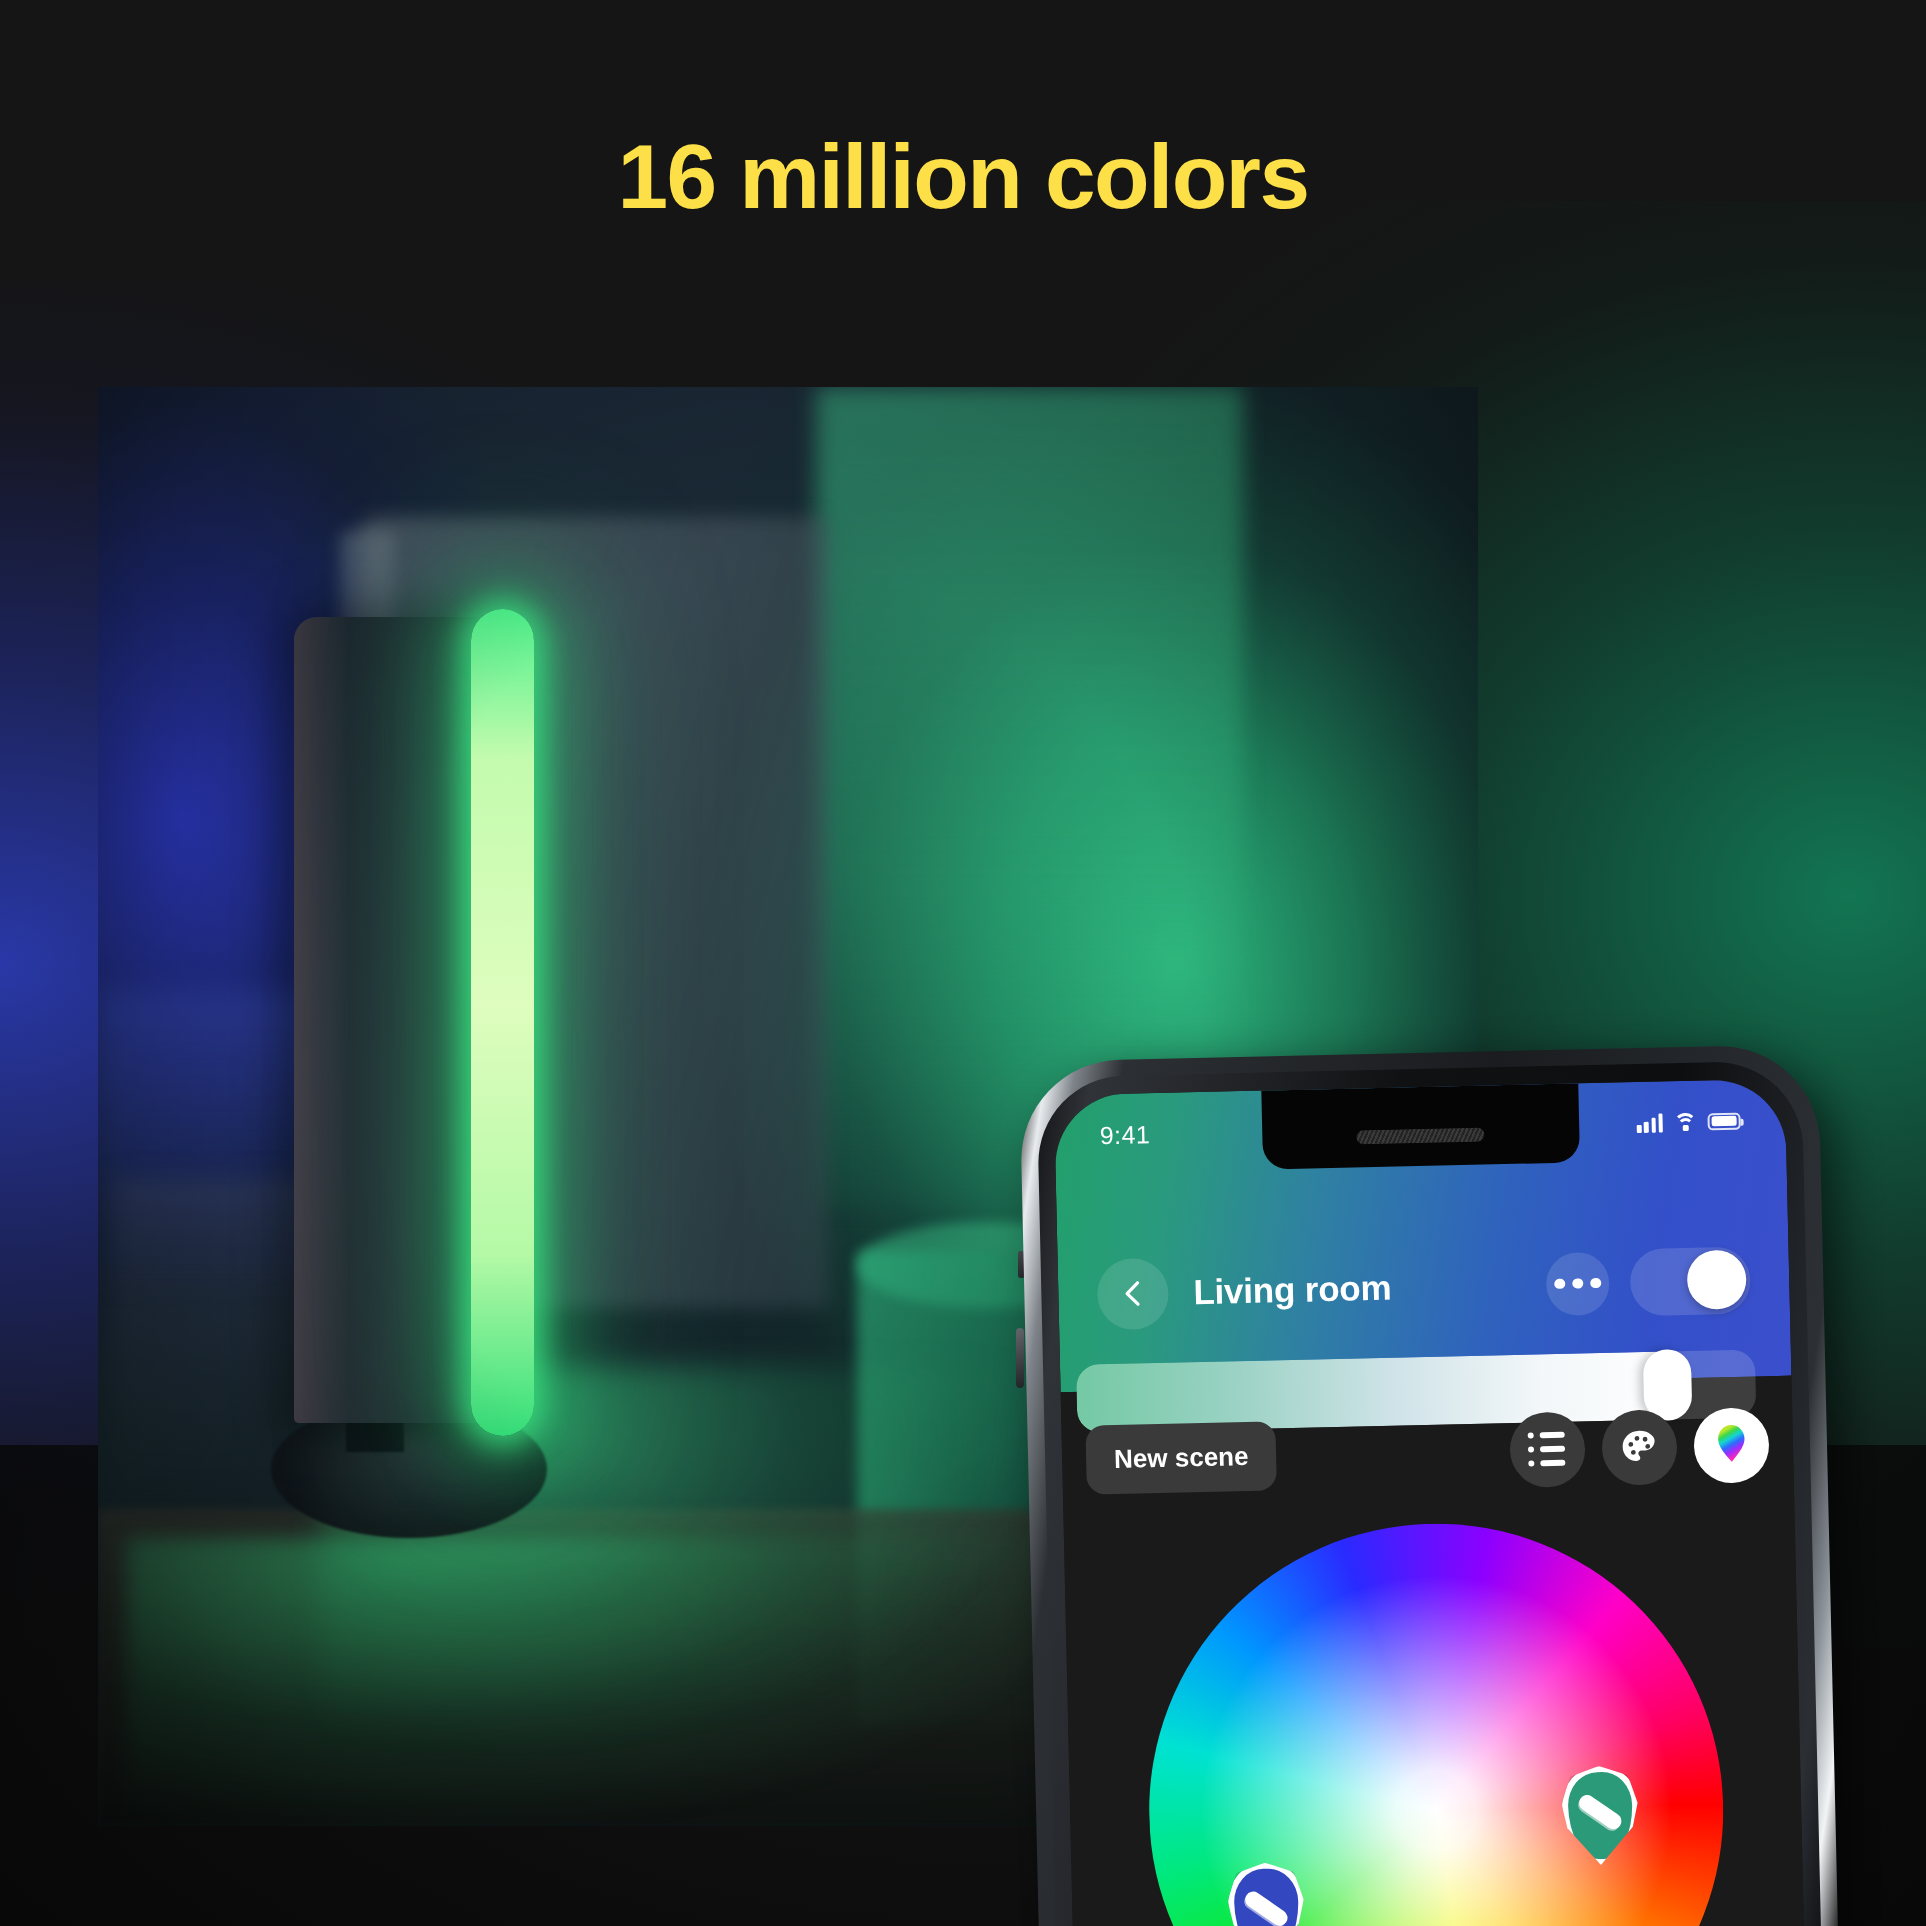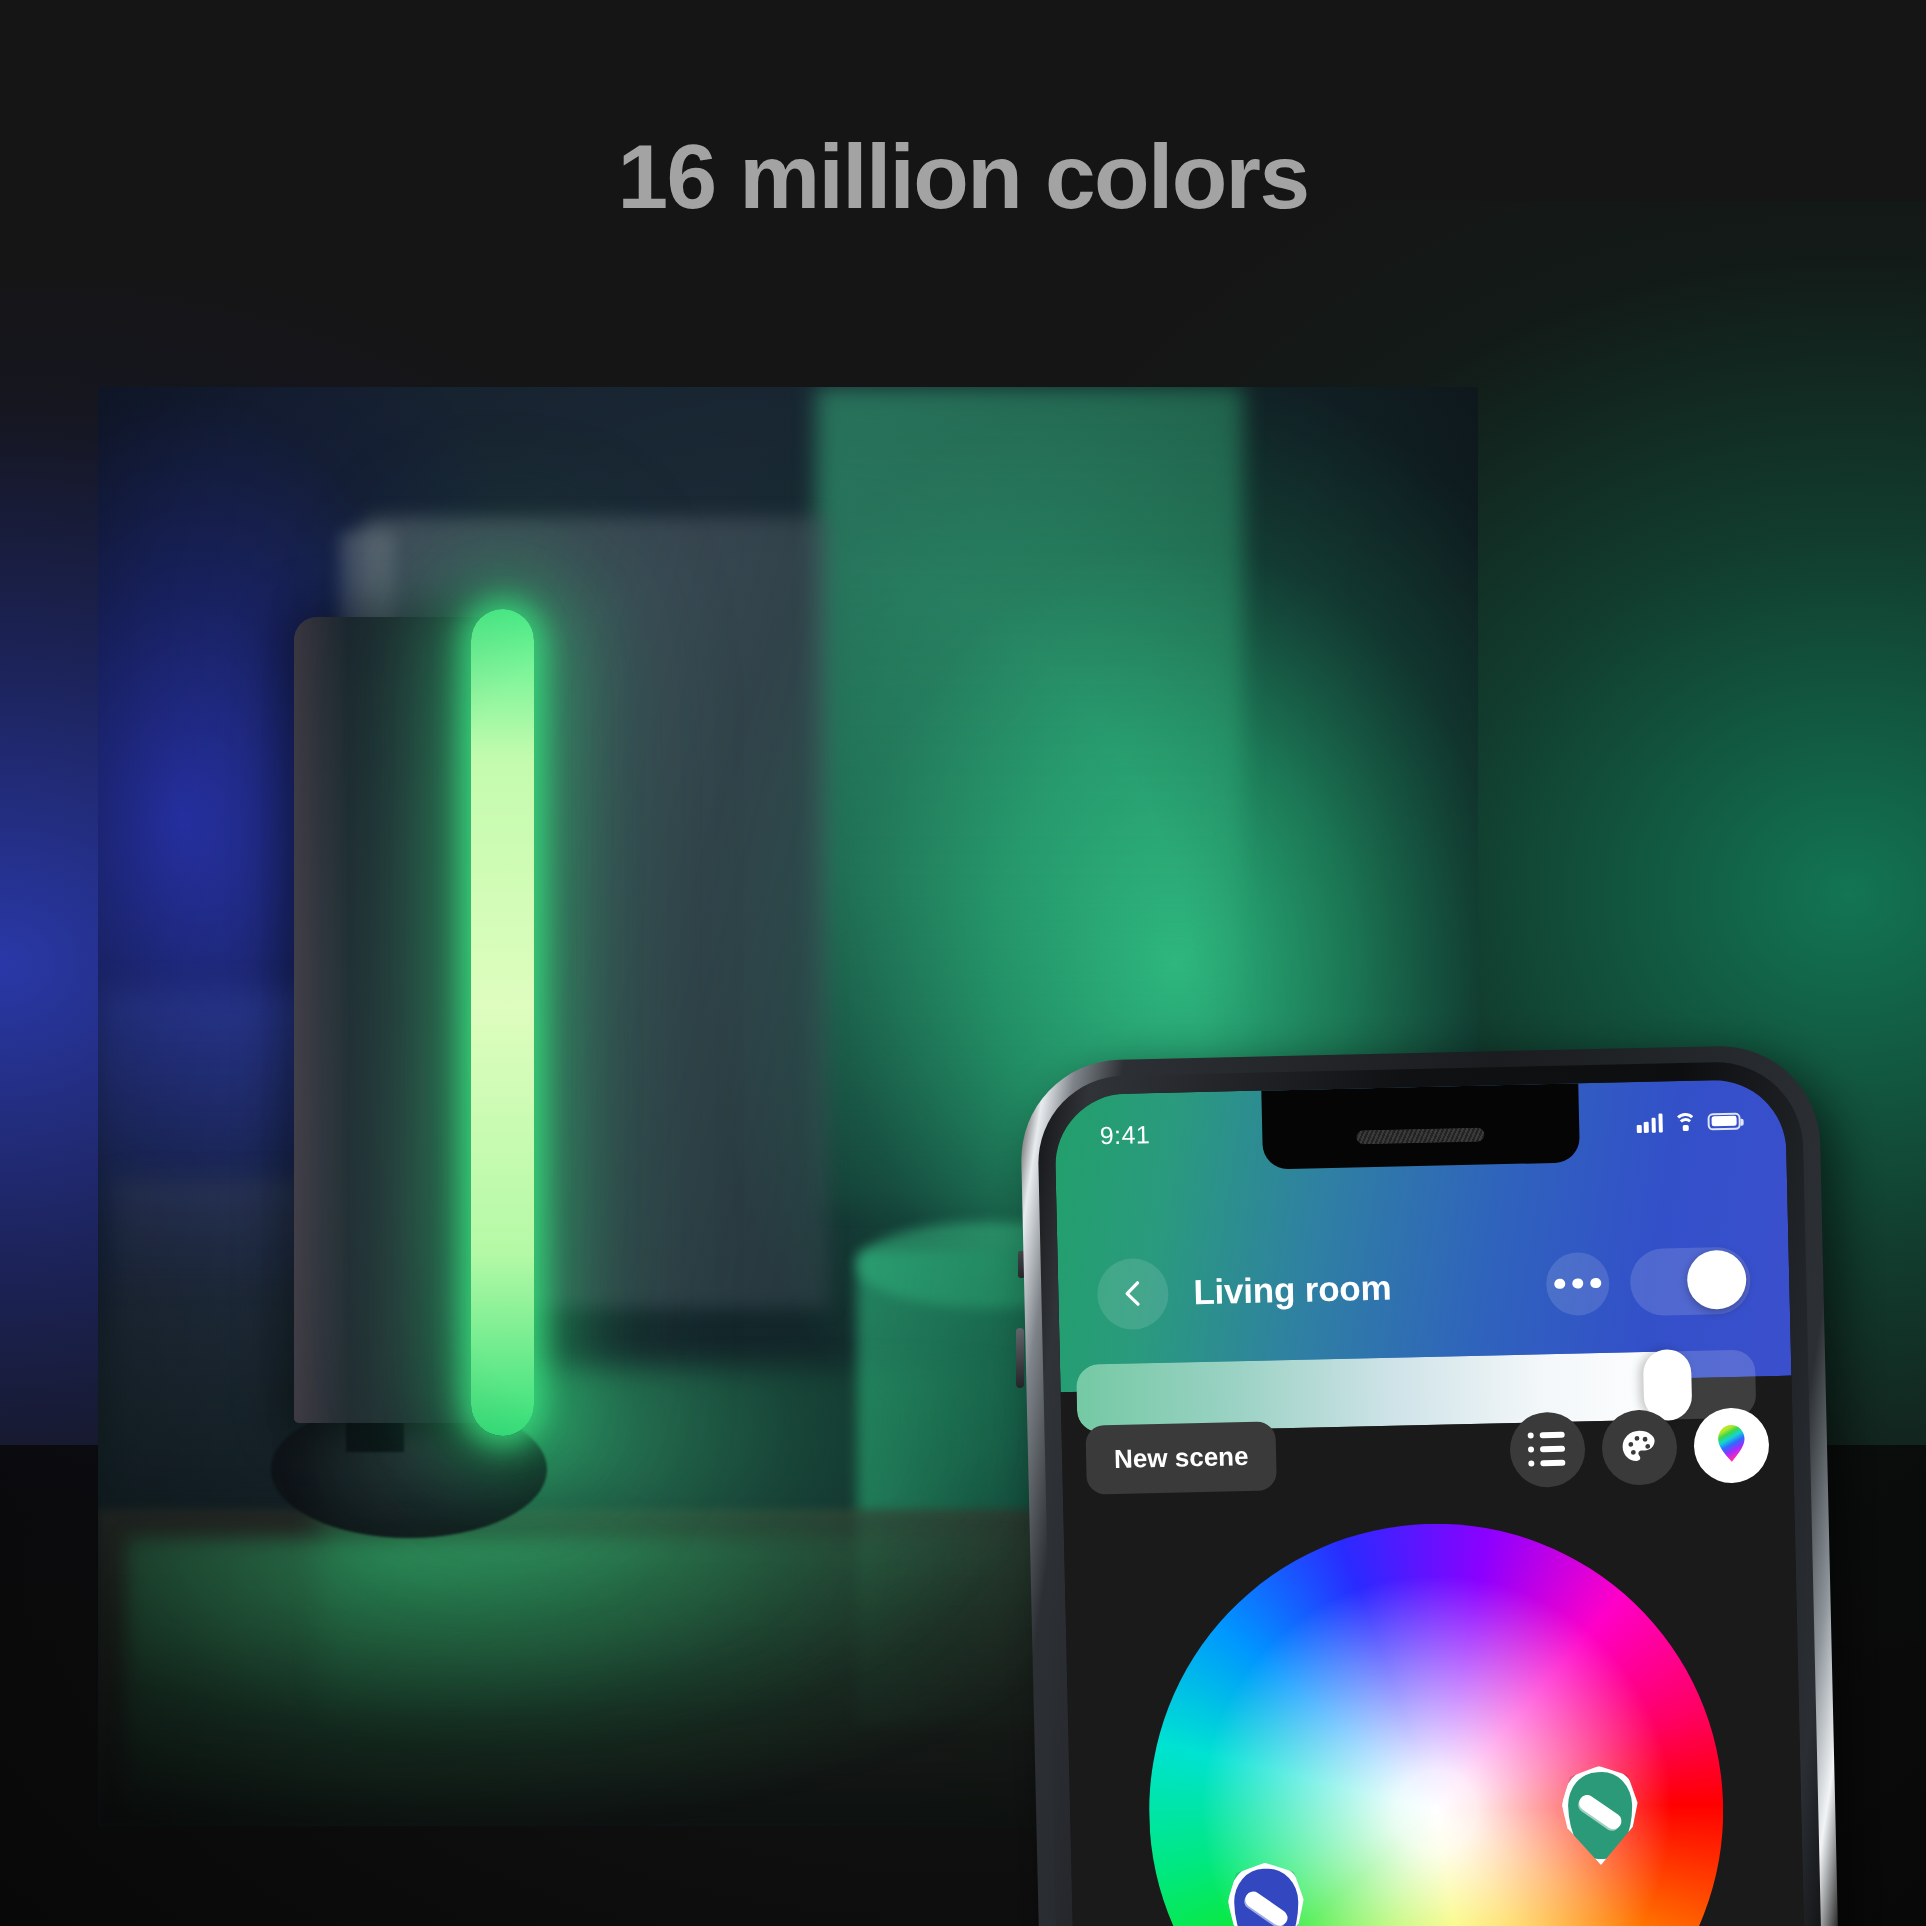--- a/index.html
+++ b/index.html
@@ -12,21 +12,21 @@
   .bg-glow{position:absolute;pointer-events:none;}
   #glow-blue{left:-361px;top:281px;width:1204px;height:1364px;
     background:radial-gradient(ellipse at 30% 50%, rgba(42,58,175,.95) 0%, rgba(33,45,140,.55) 32%, rgba(20,25,70,.20) 58%, rgba(0,0,0,0) 76%);}
   #glow-green{right:-441px;top:201px;width:1364px;height:1445px;
     background:radial-gradient(ellipse at 62% 48%, rgba(18,125,88,.92) 0%, rgba(14,95,68,.52) 34%, rgba(8,48,36,.20) 60%, rgba(0,0,0,0) 78%);}
   #glow-bottom{left:0;bottom:-161px;width:1926px;height:642px;
     background:radial-gradient(ellipse at 50% 20%, rgba(10,10,10,.0) 0%, rgba(8,8,8,.75) 60%, rgba(5,5,5,.95) 100%);}
 
   
   #headline{position:absolute;left:0;top:68px;width:1926px;text-align:center;
-    color:#a3a3a3;font-size:91px;line-height:1.05;font-weight:700;
+    color:#fde047;font-size:91px;line-height:1.05;font-weight:700;
     letter-spacing:-1.6px;z-index:40;}
   #headline .l{display:block;white-space:nowrap;}
 
   
   #photo{position:absolute;left:98px;top:387px;width:1380px;height:1439px;
     overflow:hidden;z-index:20;background:#0b1520;}
   .ph{position:absolute;}
   
   #wall{inset:0;width:100%;height:100%;
     background:

